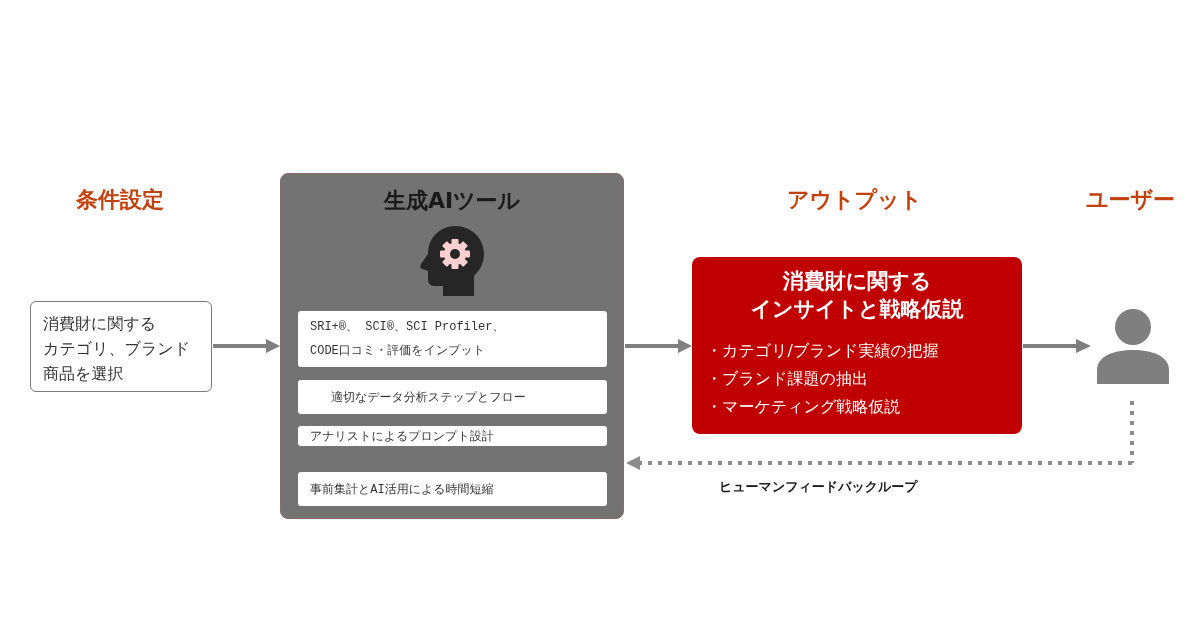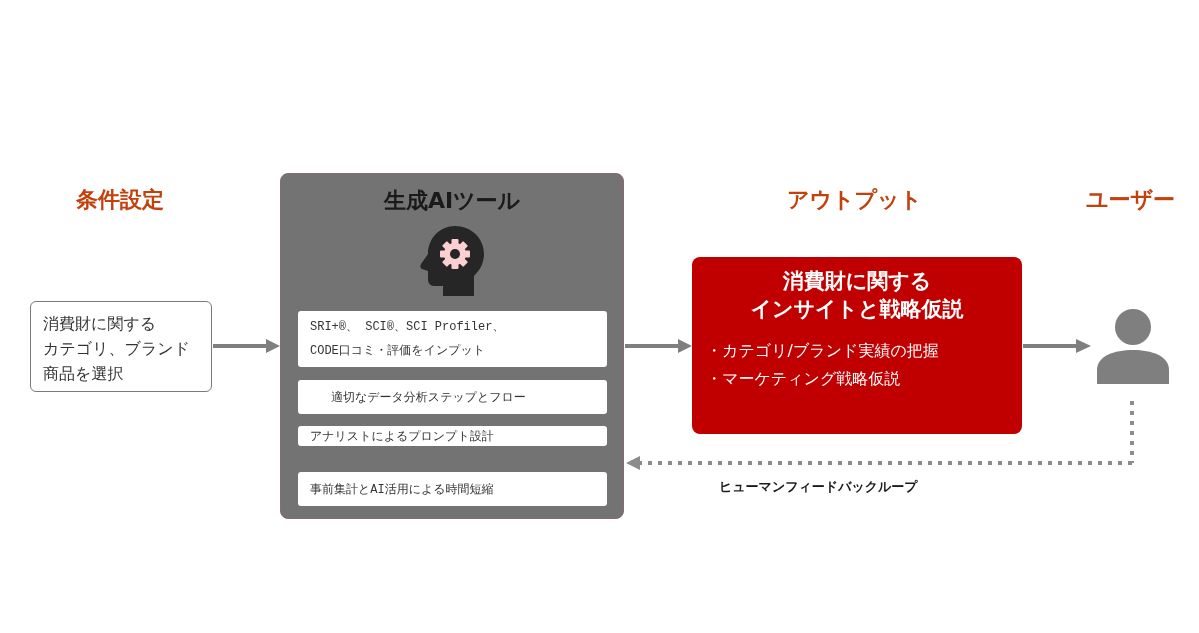--- a/index.html
+++ b/index.html
@@ -67,20 +67,21 @@
   </div>
 </div>
 
 <div class="out-box">
   <div class="out-title">
     <div>消費財に関する</div>
     <div>インサイトと戦略仮説</div>
   </div>
   <div class="out-list">
     <div>・カテゴリ/ブランド実績の把握</div>
+    <div>・ブランド課題の抽出</div>
     <div>・マーケティング戦略仮説</div>
   </div>
 </div>
 
 <svg class="overlay" width="1199" height="633">
 
   <g>
     <line x1="213" y1="346" x2="268" y2="346" stroke="#7f7f7f" stroke-width="4"></line>
     <polygon points="266,339 280,346 266,353" fill="#7f7f7f"></polygon>
   </g>

